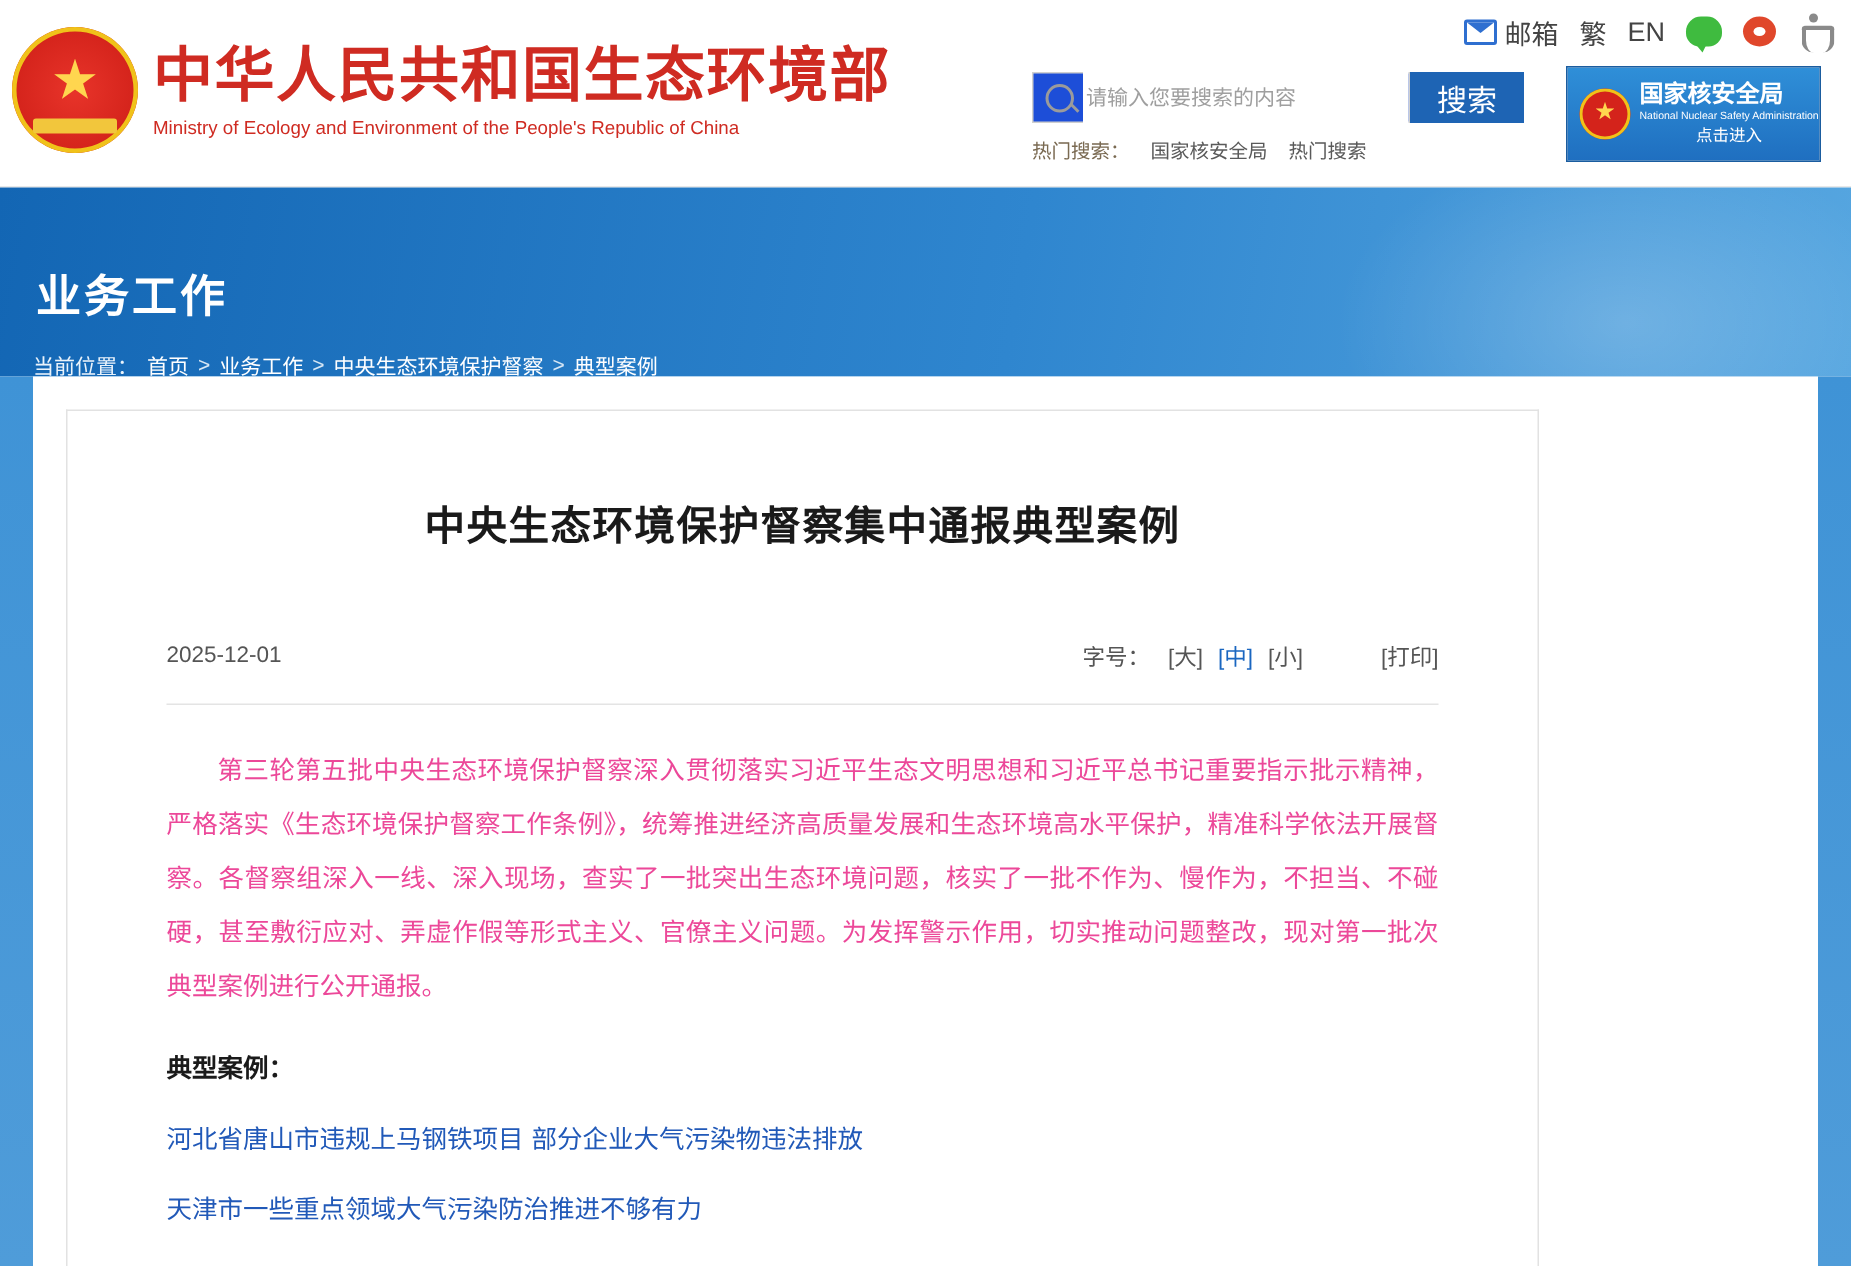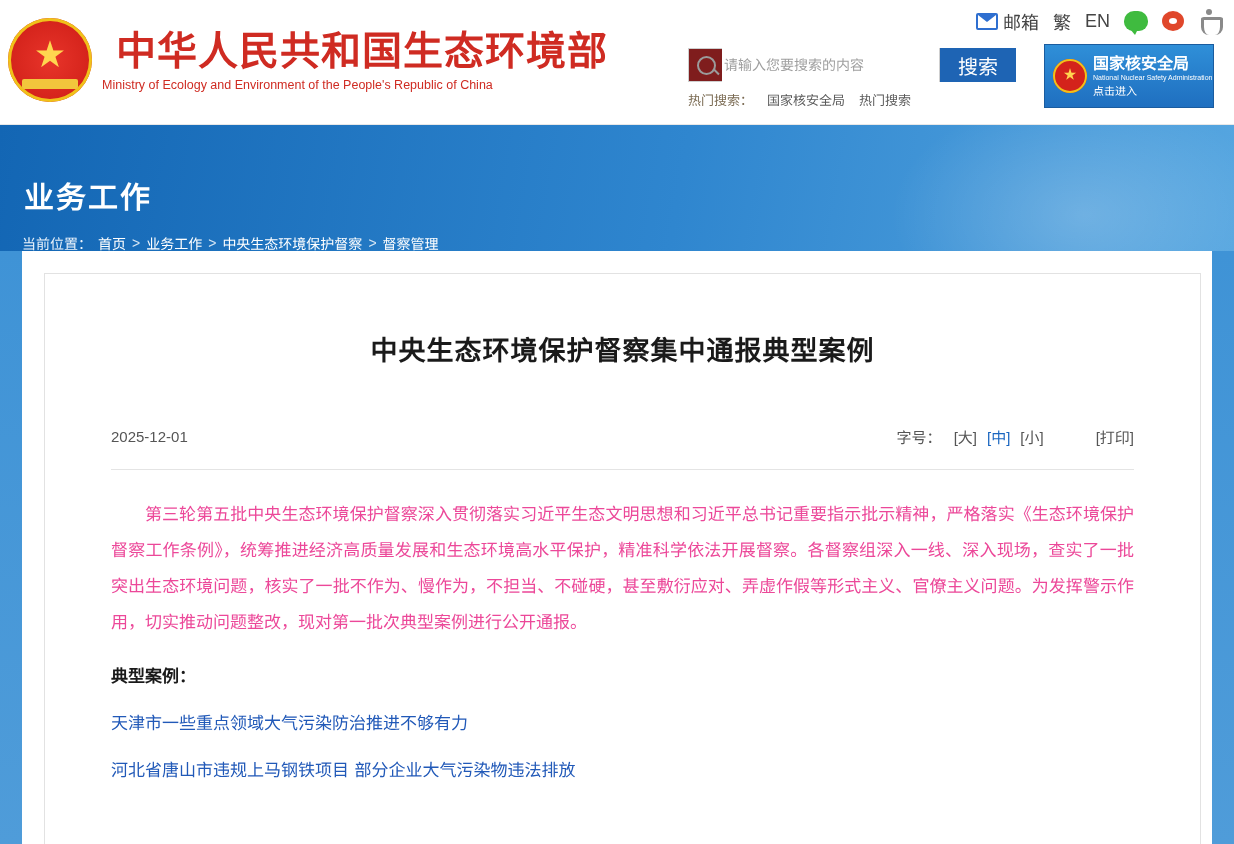--- a/index.html
+++ b/index.html
@@ -62,21 +62,20 @@
     margin-left: 10px;
   }
   .brand-cn {
     font-family: "DejaVu Sans", sans-serif;
     font-size: 40px;
     font-weight: bold;
     color: #cf2b22;
     letter-spacing: 1px;
     line-height: 1.15;
     white-space: nowrap;
-    margin-left: 14px;
   }
   .brand-en {
     font-size: 12.5px;
     color: #cf2b22;
     margin-top: 4px;
     white-space: nowrap;
   }
 
   
   .util-row {
@@ -171,21 +170,21 @@
     top: 48px;
   }
   .search-box {
     display: flex;
     align-items: stretch;
     height: 34px;
   }
   .search-input-wrap {
     width: 252px;
     border: 1px solid #cfcfcf;
-    background: #7f1d1d;
+    background: #1d4ed8;
     display: flex;
     align-items: center;
     padding-left: 8px;
     box-sizing: border-box;
   }
   .mag-ico {
     width: 15px; height: 15px;
     border: 2px solid #9b9b9b;
     border-radius: 50%;
     position: relative;
@@ -259,21 +258,21 @@
     position: absolute;
     color: #ffd64f;
     font-size: 13px;
     left: 50%; top: 44%;
     transform: translate(-50%,-50%);
     line-height: 1;
   }
   .nnsa-text { color: #fff; line-height: 1.25; }
   .nnsa-cn { font-size: 16px; font-weight: bold; white-space: nowrap; }
   .nnsa-en { font-size: 7px; white-space: nowrap; }
-  .nnsa-enter { font-size: 11px; margin-top: 2px; }
+  .nnsa-enter { font-size: 11px; text-align: center; margin-top: 2px; }
 
   
   .banner {
     height: 126px;
     background: linear-gradient(100deg, #1366b4 0%, #2f86cf 55%, #56a6e0 100%);
     position: relative;
     overflow: hidden;
   }
   .banner::after {
     content: "";
@@ -325,21 +324,21 @@
     top: 0;
     width: 1190px;
     height: 594px;
     background: #fff;
     box-sizing: border-box;
   }
   .card-inner {
     position: absolute;
     left: 22px;
     top: 22px;
-    width: 1157px;
+    width: 982px;
     height: 572px;
     border: 1px solid #e2e2e2;
     border-bottom: 0;
     box-sizing: border-box;
     background: #fff;
     overflow: hidden;
   }
   .article {
     padding: 0 66px;
   }
@@ -464,21 +463,21 @@
   <div class="banner-inner">
     <div class="banner-title">业务工作</div>
     <div class="crumb">
       <span>当前位置：</span>
       <a>首页</a>
       <span class="sep">&gt;</span>
       <a>业务工作</a>
       <span class="sep">&gt;</span>
       <a>中央生态环境保护督察</a>
       <span class="sep">&gt;</span>
-      <a>督察管理</a>
+      <a>典型案例</a>
     </div>
   </div>
 </div>
 
 <div class="page-wrap">
   <div class="card">
     <div class="card-inner">
       <div class="article">
 
         <div class="article-title">中央生态环境保护督察集中通报典型案例</div>
@@ -491,19 +490,19 @@
             <span class="fs-opt active">[中]</span>
             <span class="fs-opt">[小]</span>
             <span class="print-opt">[打印]</span>
           </div>
         </div>
 
         <p class="para">第三轮第五批中央生态环境保护督察深入贯彻落实习近平生态文明思想和习近平总书记重要指示批示精神，严格落实《生态环境保护督察工作条例》，统筹推进经济高质量发展和生态环境高水平保护，精准科学依法开展督察。各督察组深入一线、深入现场，查实了一批突出生态环境问题，核实了一批不作为、慢作为，不担当、不碰硬，甚至敷衍应对、弄虚作假等形式主义、官僚主义问题。为发挥警示作用，切实推动问题整改，现对第一批次典型案例进行公开通报。</p>
 
         <div class="subhead">典型案例：</div>
 
+        <a class="case-link">河北省唐山市违规上马钢铁项目 部分企业大气污染物违法排放</a>
         <a class="case-link">天津市一些重点领域大气污染防治推进不够有力</a>
-        <a class="case-link">河北省唐山市违规上马钢铁项目 部分企业大气污染物违法排放</a>
 
       </div>
     </div>
   </div>
 </div>
 
 </body></html>

